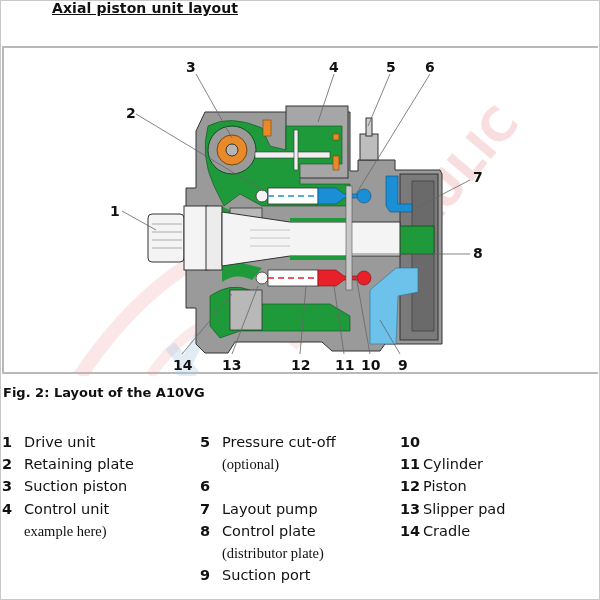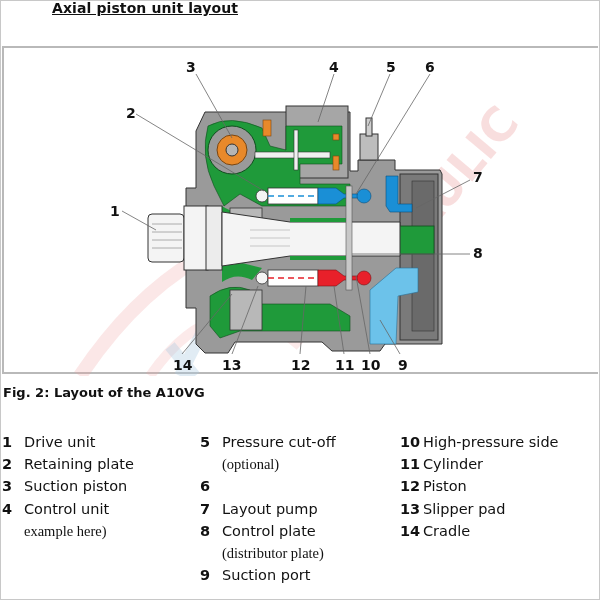--- a/index.html
+++ b/index.html
@@ -187,21 +187,20 @@
     </div>
     <div class="row cont">(distributor plate)</div>
     <div class="row">
       <span class="num">9</span>
       <span>Suction port</span>
     </div>
   </div>
 <div class="legend col3" id="legend-col3">
     <div class="row">
       <span class="num">10</span>
-      <span>High-pressure side</span>
     </div>
     <div class="row">
       <span class="num">11</span>
       <span>Cylinder</span>
     </div>
     <div class="row">
       <span class="num">12</span>
       <span>Piston</span>
     </div>
     <div class="row">

